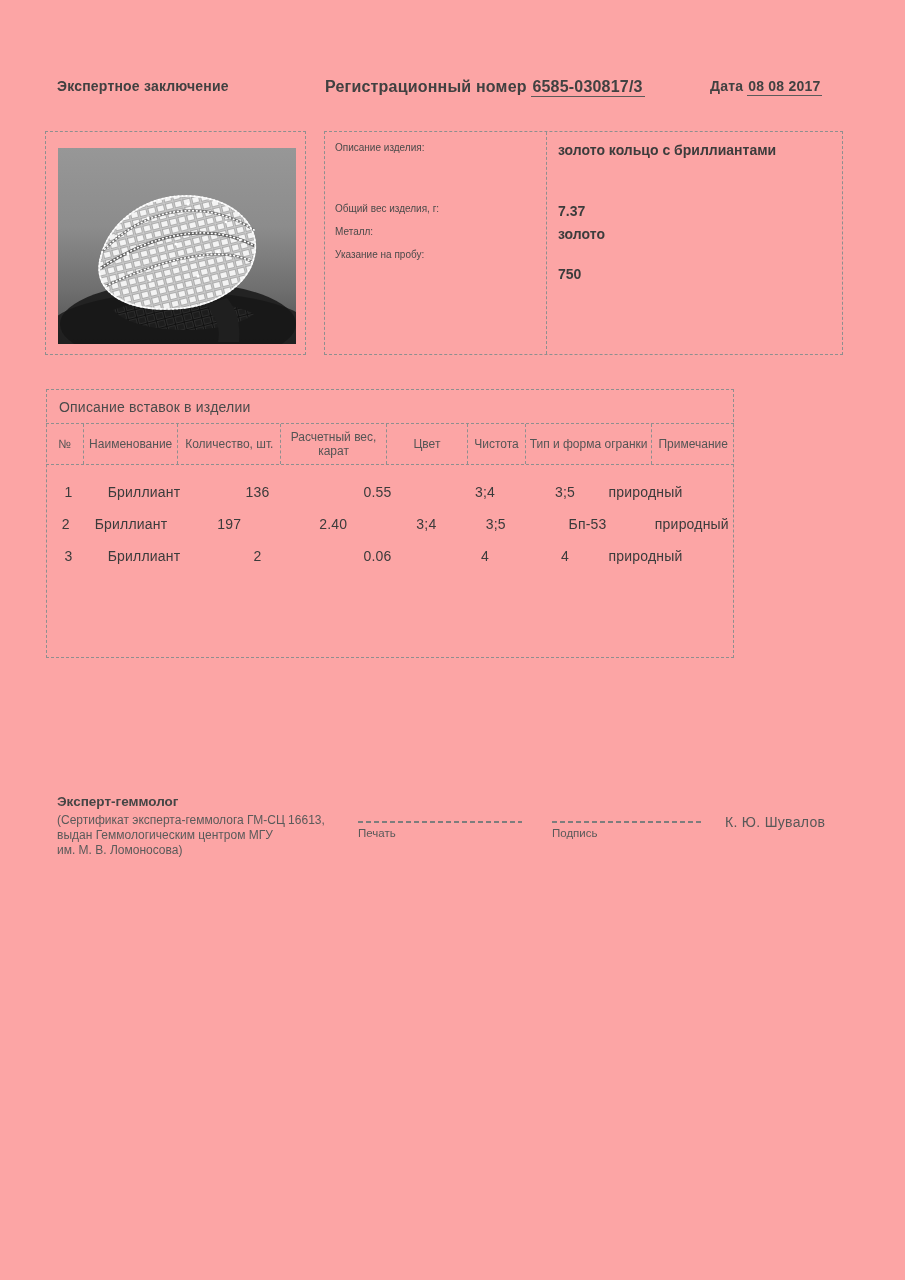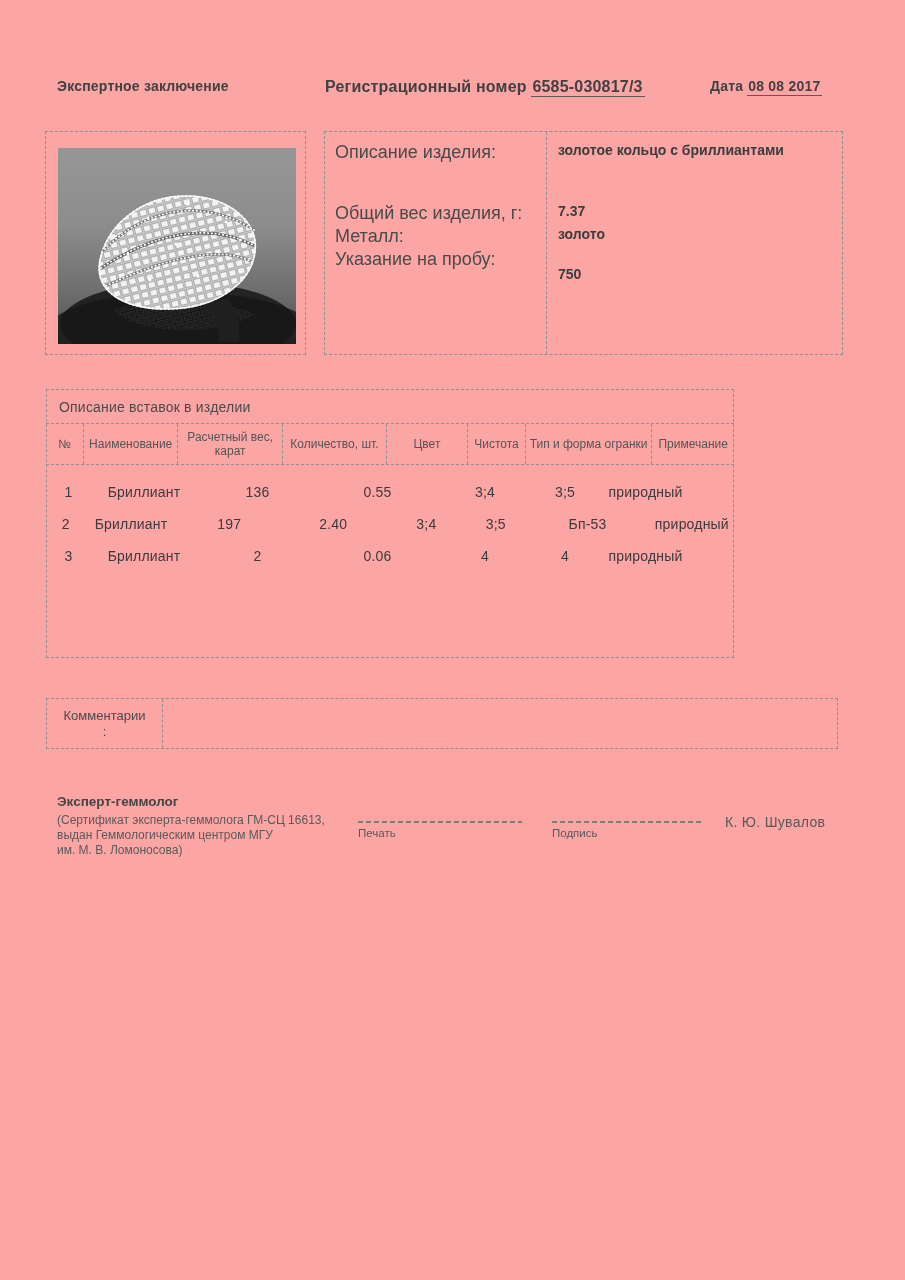--- a/index.html
+++ b/index.html
@@ -20,21 +20,21 @@
   
   .dashed { border:1.5px dashed #8f8f8f; }
 
   
   .photo-box { left:45px; top:131px; width:261px; height:224px; }
   .photo-box svg { position:absolute; left:12px; top:16px; display:block; }
 
   
   .desc-box { left:324px; top:131px; width:519px; height:224px; }
   .desc-divider { position:absolute; left:221px; top:0; width:0; height:100%; border-left:1.5px dashed #8f8f8f; }
-  .desc-label { position:absolute; left:10px; font-size:18px; color:#4a4a4a; }
+  .desc-label { position:absolute; left:10px; font-size:10px; color:#4a4a4a; }
   .desc-value { position:absolute; left:233px; font-size:14px; font-weight:bold; color:#3c3c3c; }
 
   
   .tbl-box { left:46px; top:389px; width:688px; height:269px; }
   .tbl-title { position:absolute; left:12px; top:9px; font-size:14px; color:#4a4a4a; letter-spacing:.2px; }
   .tbl-head { position:absolute; left:-1px; top:33px; width:calc(100% + 2px); display:flex;
               border-top:1.5px dashed #8f8f8f; border-bottom:1.5px dashed #8f8f8f; height:42px; }
   .tbl-head .cell { display:flex; align-items:center; justify-content:center; text-align:center;
               font-size:12px; color:#555; white-space:pre-line; line-height:14px; border-left:1.5px dashed #8f8f8f; }
   .tbl-head .cell:first-child { border-left:none; }
@@ -124,37 +124,37 @@
       <circle cx="92" cy="132" r="1.4" fill="#ffffff"></circle>
         <circle cx="140" cy="128" r="1.5" fill="#ffffff"></circle>
       <circle cx="58" cy="88" r="1.1" fill="#ffffff"></circle>
         <circle cx="182" cy="92" r="1.2" fill="#ffffff"></circle>
     </svg>
   </div>
 
   <div class="abs dashed desc-box">
     <div class="desc-divider"></div>
     <div class="desc-label" style="top:10px">Описание изделия:</div>
-    <div class="desc-value" style="top:10px">золотое кольцо с бриллиантами</div>
+    <div class="desc-value" style="top:10px">золото кольцо с бриллиантами</div>
     <div class="desc-label" style="top:71px">Общий вес изделия, г:</div>
     <div class="desc-value" style="top:71px">7.37</div>
     <div class="desc-label" style="top:94px">Металл:</div>
     <div class="desc-value" style="top:94px">золото</div>
     <div class="desc-label" style="top:117px">Указание на пробу:</div>
     <div class="desc-value" style="top:134px">750</div>
   </div>
 
   <div class="abs dashed tbl-box">
     <div class="tbl-title">Описание вставок в изделии</div>
     <div class="tbl-head">
       <div class="cell c0">№</div>
       <div class="cell c1">Наименование</div>
+      <div class="cell c2">Количество, шт.</div>
       <div class="cell c3">Расчетный вес,
 карат</div>
-      <div class="cell c2">Количество, шт.</div>
       <div class="cell c4">Цвет</div>
       <div class="cell c5">Чистота</div>
       <div class="cell c6">Тип и форма огранки</div>
       <div class="cell c7">Примечание</div>
     </div>
     <div class="tbl-body">
       <div class="tbl-row">
         <div class="cell c0">1</div>
         <div class="cell c1">Бриллиант</div>
         <div class="cell c2">136</div>
@@ -178,27 +178,20 @@
         <div class="cell c1">Бриллиант</div>
         <div class="cell c2">2</div>
         <div class="cell c3">0.06</div>
         <div class="cell c4">4</div>
         <div class="cell c5">4</div>
         <div class="cell c7">природный</div>
       </div>
     </div>
   </div>
 
-  <div class="abs dashed comments-box">
-    <div class="comments-label">
-      <span>Комментарии</span>
-      <span>:</span>
-    </div>
-    <div class="comments-value"></div>
-  </div>
 
   <div class="abs expert-block">
     <div class="expert-title">Эксперт-геммолог</div>
     <div class="cert-line">(Сертификат эксперта-геммолога ГМ-СЦ 16613,</div>
     <div class="cert-line">выдан Геммологическим центром МГУ</div>
     <div class="cert-line">им. М. В. Ломоносова)</div>
   </div>
 
   <div class="abs sig sig-1">
     <div class="sig-rule"></div>

